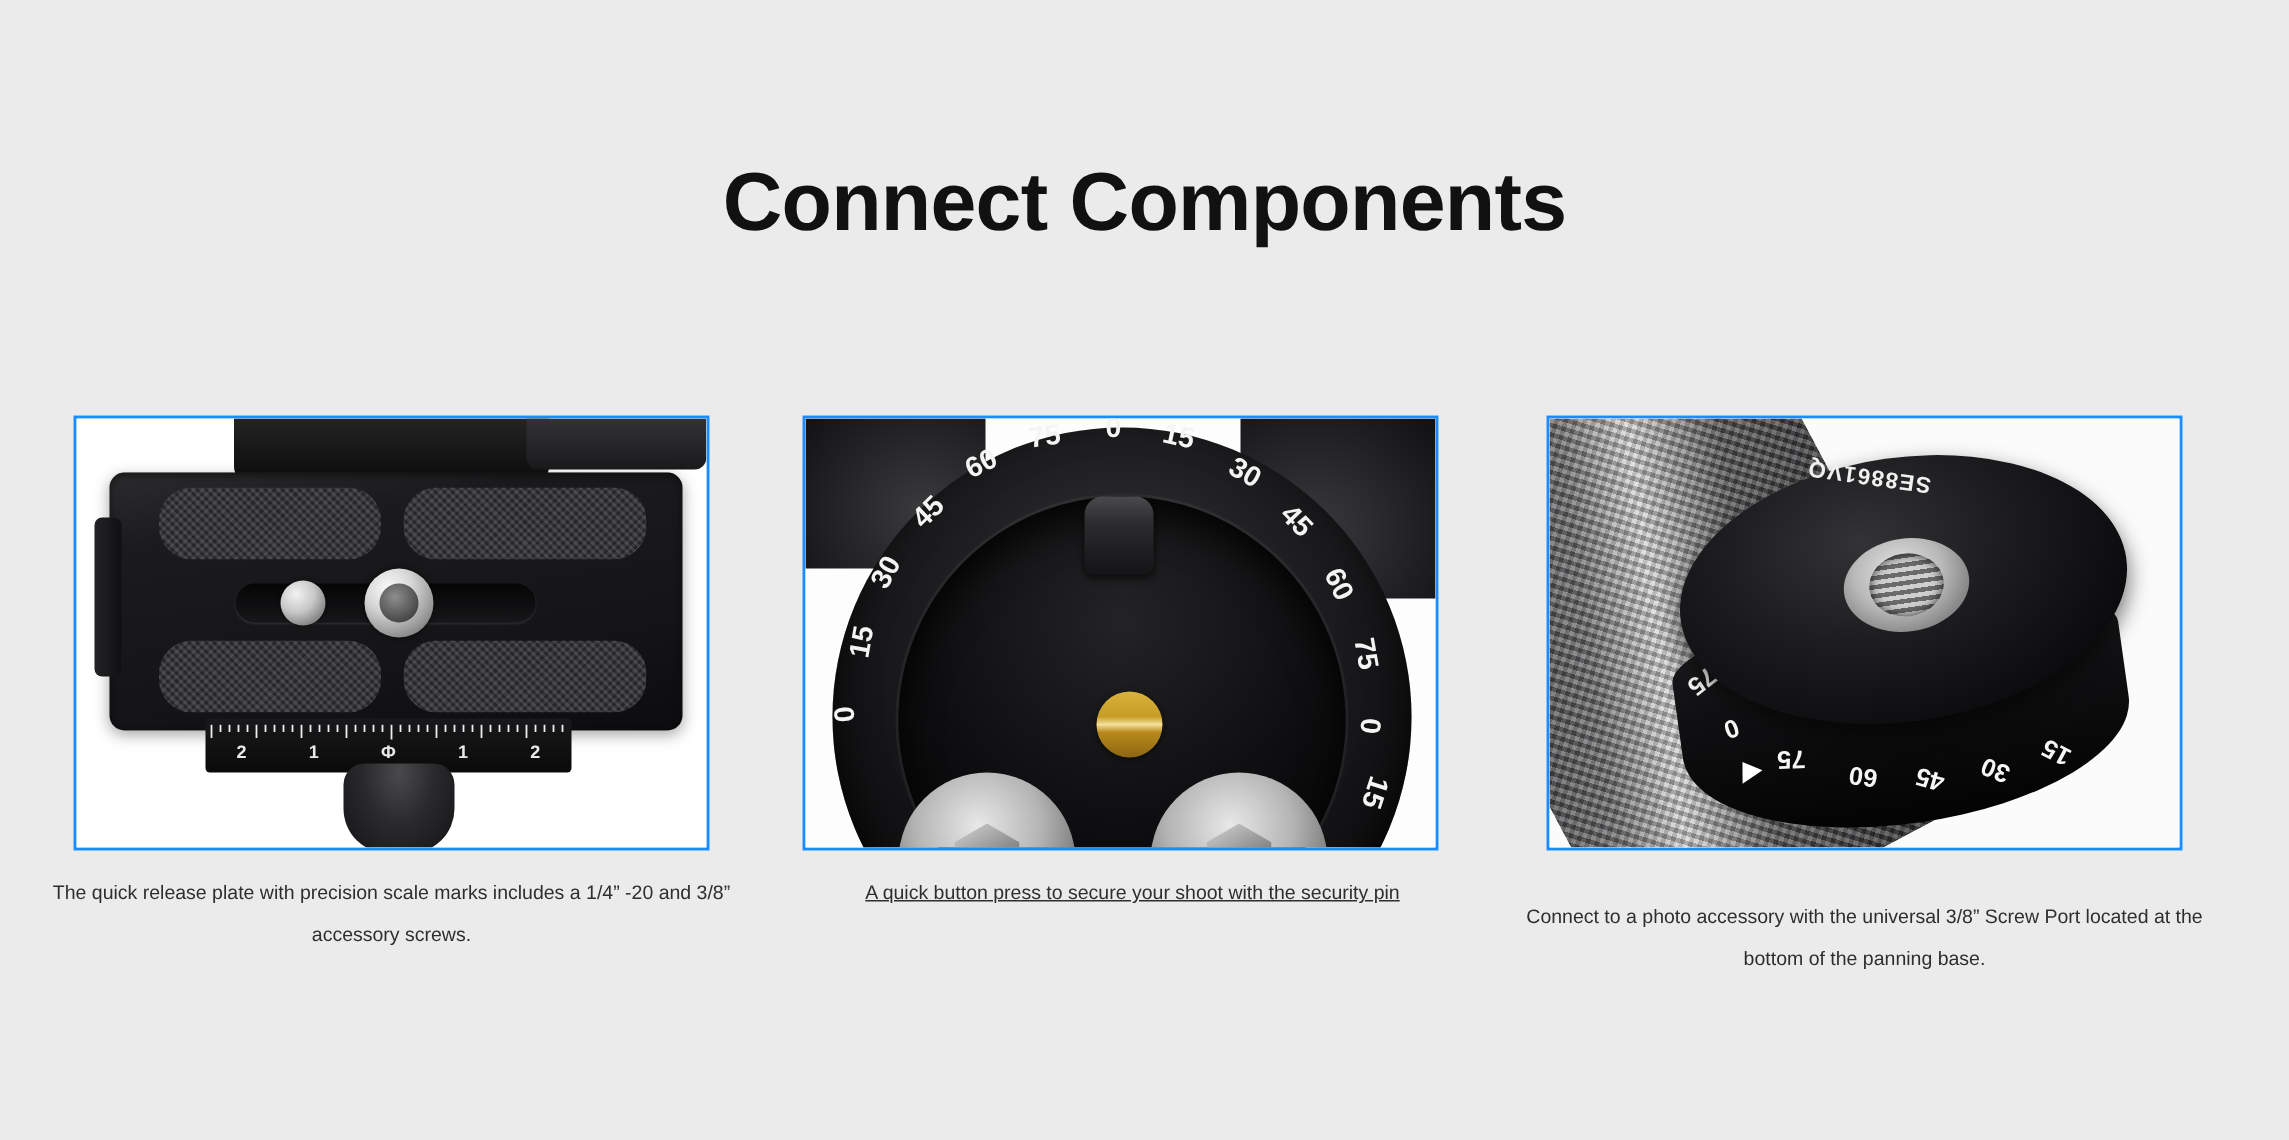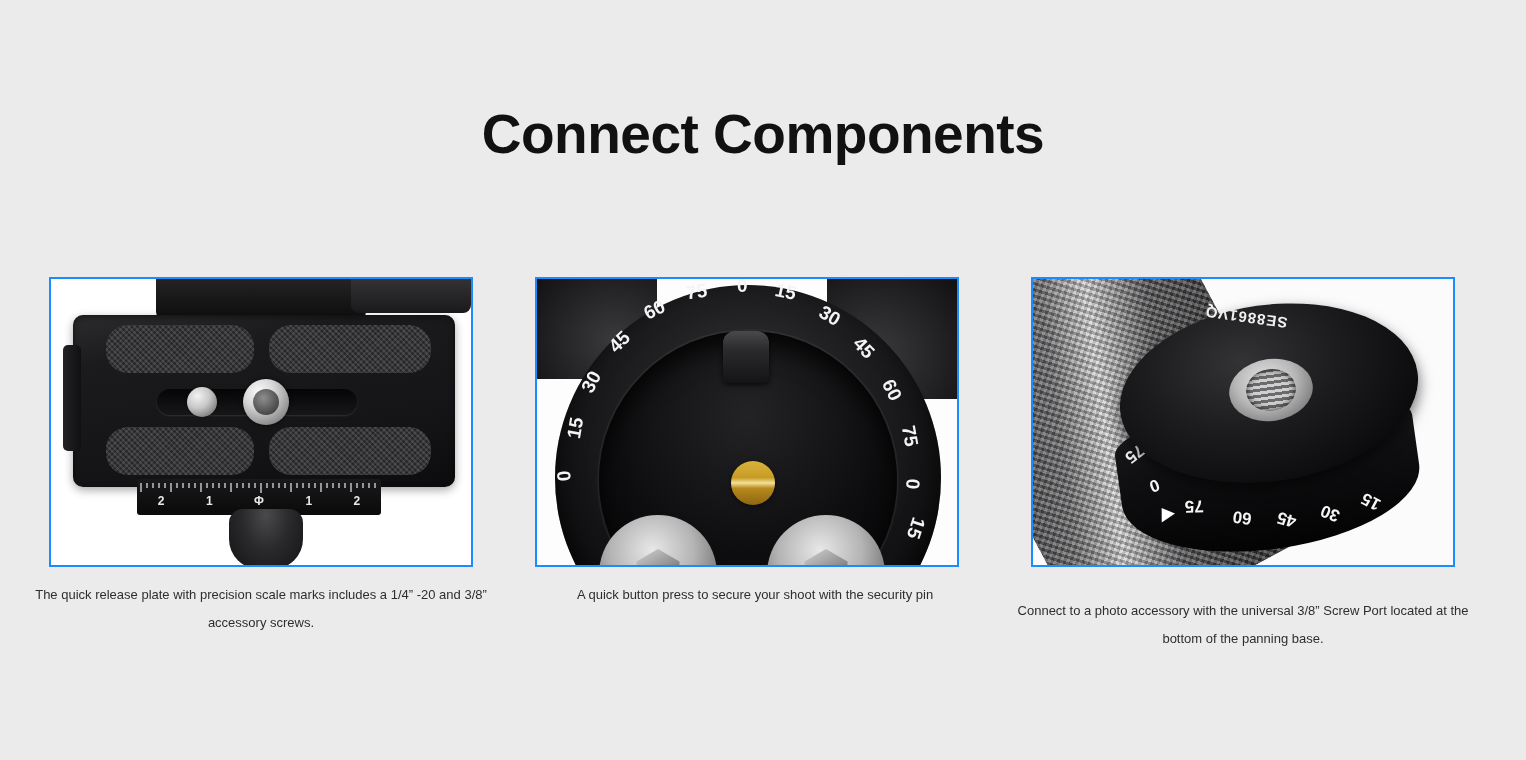--- a/index.html
+++ b/index.html
@@ -321,21 +321,21 @@
   .caption {
     position: absolute;
     top: 0;
     width: 470px;
     text-align: center;
     font-size: 13px;
     line-height: 28px;
     color: #2e2e2e;
   }
   .caption-1 { left: 26px; }
-  .caption-2 { left: 520px; }
+  .caption-2 { left: 520px; text-decoration: underline; }
   .caption-3 { left: 1008px; margin-top: 16px; }
 </style>
 </head>
 <body>
 
 <div class="page-title">Connect Components</div>
 
 <div class="panel-row">
 
   <div class="panel panel-1">

